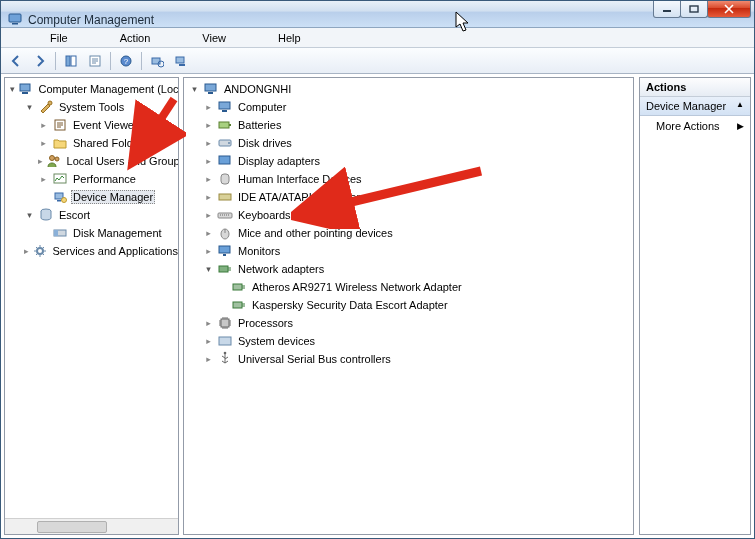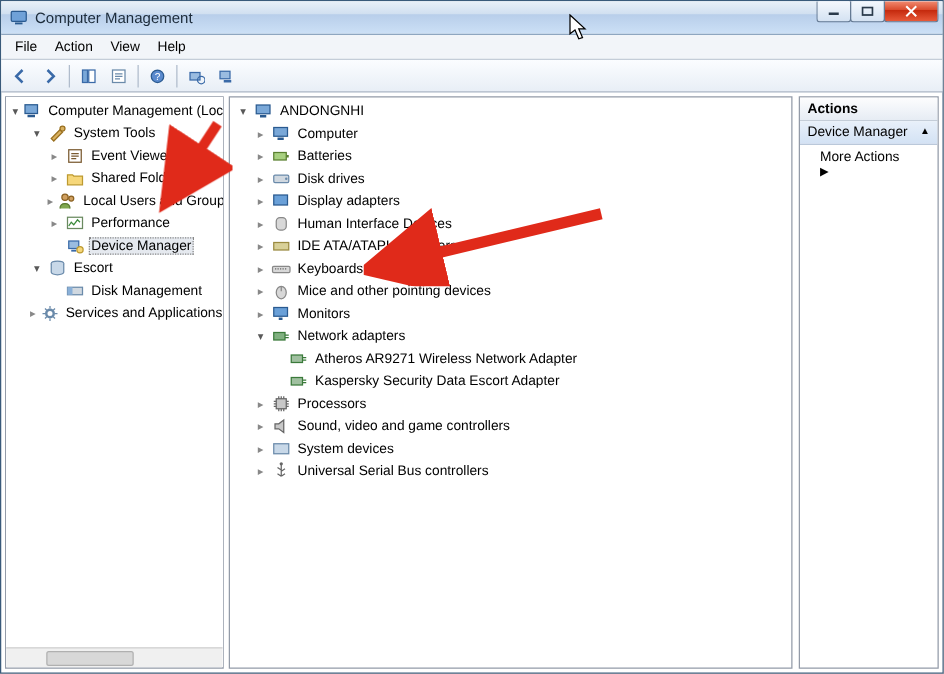--- a/index.html
+++ b/index.html
@@ -17,21 +17,21 @@
     top: 0; left: 0; right: 0; bottom: 0;
     background: #fff;
     border: 1px solid #395a7a;
     display: flex;
     flex-direction: column;
   }
   .titlebar {
     height: 27px;
     background: linear-gradient(to bottom, #e8f0f8 0%, #d0dff0 40%, #b8ceea 41%, #cce0f6 100%);
     display: flex;
-    align-items: center;
+    align-items: flex-end;
     padding-left: 6px;
     border-bottom: 1px solid #8ea6c0;
     position: relative;
   }
   .titlebar .app-icon { width:16px;height:16px;margin-right:5px;display:inline-flex;align-items:center;justify-content:center;}
   .titlebar .title { color: #1c2b3a; font-size:12px;}
   .win-controls { position:absolute; right:3px; top:0; display:flex; }
   .win-btn {
     width:28px; height:17px;
     border:1px solid #657a93;
@@ -44,21 +44,21 @@
   }
   .win-btn.close { width:44px; background:linear-gradient(to bottom,#f08a70,#d8482a 45%,#c52a0e 46%,#e85a3a);color:#fff;}
   .menubar {
     height:20px;
     background:#f2f5f9;
     border-bottom:1px solid #c4cdd8;
     display:flex;
     align-items:center;
     padding-left:4px;
   }
-  .menu-item { padding:2px 7px; cursor:default;}
+  .menu-item { padding:2px 7px; cursor:default;margin-left:38px;}
   .toolbar {
     height:26px;
     background:linear-gradient(to bottom,#fbfdff,#e8eef6);
     border-bottom:1px solid #a8b4c4;
     display:flex; align-items:center; padding:0 4px; gap:2px;
   }
   .tool-btn {
     width:22px;height:22px;display:flex;align-items:center;justify-content:center;
     border:1px solid transparent; border-radius:2px;
   }
@@ -77,21 +77,21 @@
     background:linear-gradient(to bottom,#fdfdfe,#e6ecf4);
     border-bottom:1px solid #c4cdd8;
     padding:3px 6px; font-weight:bold;
   }
   .actions-section {
     background:linear-gradient(to bottom,#e8f0fa,#d3e2f4);
     padding:3px 6px; display:flex;justify-content:space-between;
     border-bottom:1px solid #bac8da;
   }
   .actions-section .tri { font-size:8px;}
-  .actions-item { padding:4px 6px 4px 16px; display:flex;justify-content:space-between; align-items:flex-start;flex-direction:column;}
+  .actions-item { padding:4px 6px 4px 16px; display:flex;justify-content:space-between; align-items:center;}
   .actions-item .arr{font-size:9px;}
   .tree { padding:2px 1px; user-select:none;}
   .tree ul { list-style:none; padding-left:14px; }
   .tree>ul { padding-left:2px;}
   .node { display:flex; align-items:center; white-space:nowrap; padding:1px 2px; gap:3px;}
   .toggle { width:11px; height:11px; display:inline-flex;align-items:center;justify-content:center; color:#6a6a6a; font-size:10px; cursor:default;}
   .toggle.open::before{content:"▾"; font-size:9px; color:#595959;}
   .toggle.closed::before{content:"▸"; font-size:9px; color:#888;}
   .toggle.none::before{content:"";}
   .node .ico { width:16px; height:16px; display:inline-flex;align-items:center;justify-content:center; flex:none;}
@@ -496,31 +496,20 @@
                       </svg>
                     </span>
                     <span class="lbl">Processors</span>
                   </div>
                 </li>
               <li>
                   <div class="node">
                     <span class="toggle closed"></span>
                     <span class="ico">
                       <svg class="mini-svg" viewBox="0 0 16 16">
-                        <path d="M3 6v4h3l4 3V3L6 6z" fill="#c8c8c8" stroke="#666"></path>
-                      </svg>
-                    </span>
-                    <span class="lbl">Sound, video and game controllers</span>
-                  </div>
-                </li>
-              <li>
-                  <div class="node">
-                    <span class="toggle closed"></span>
-                    <span class="ico">
-                      <svg class="mini-svg" viewBox="0 0 16 16">
                         <rect x="2" y="4" width="12" height="8" fill="#c8d8e8" stroke="#6a8aaa"></rect>
                       </svg>
                     </span>
                     <span class="lbl">System devices</span>
                   </div>
                 </li>
               <li>
                   <div class="node">
                     <span class="toggle closed"></span>
                     <span class="ico">

